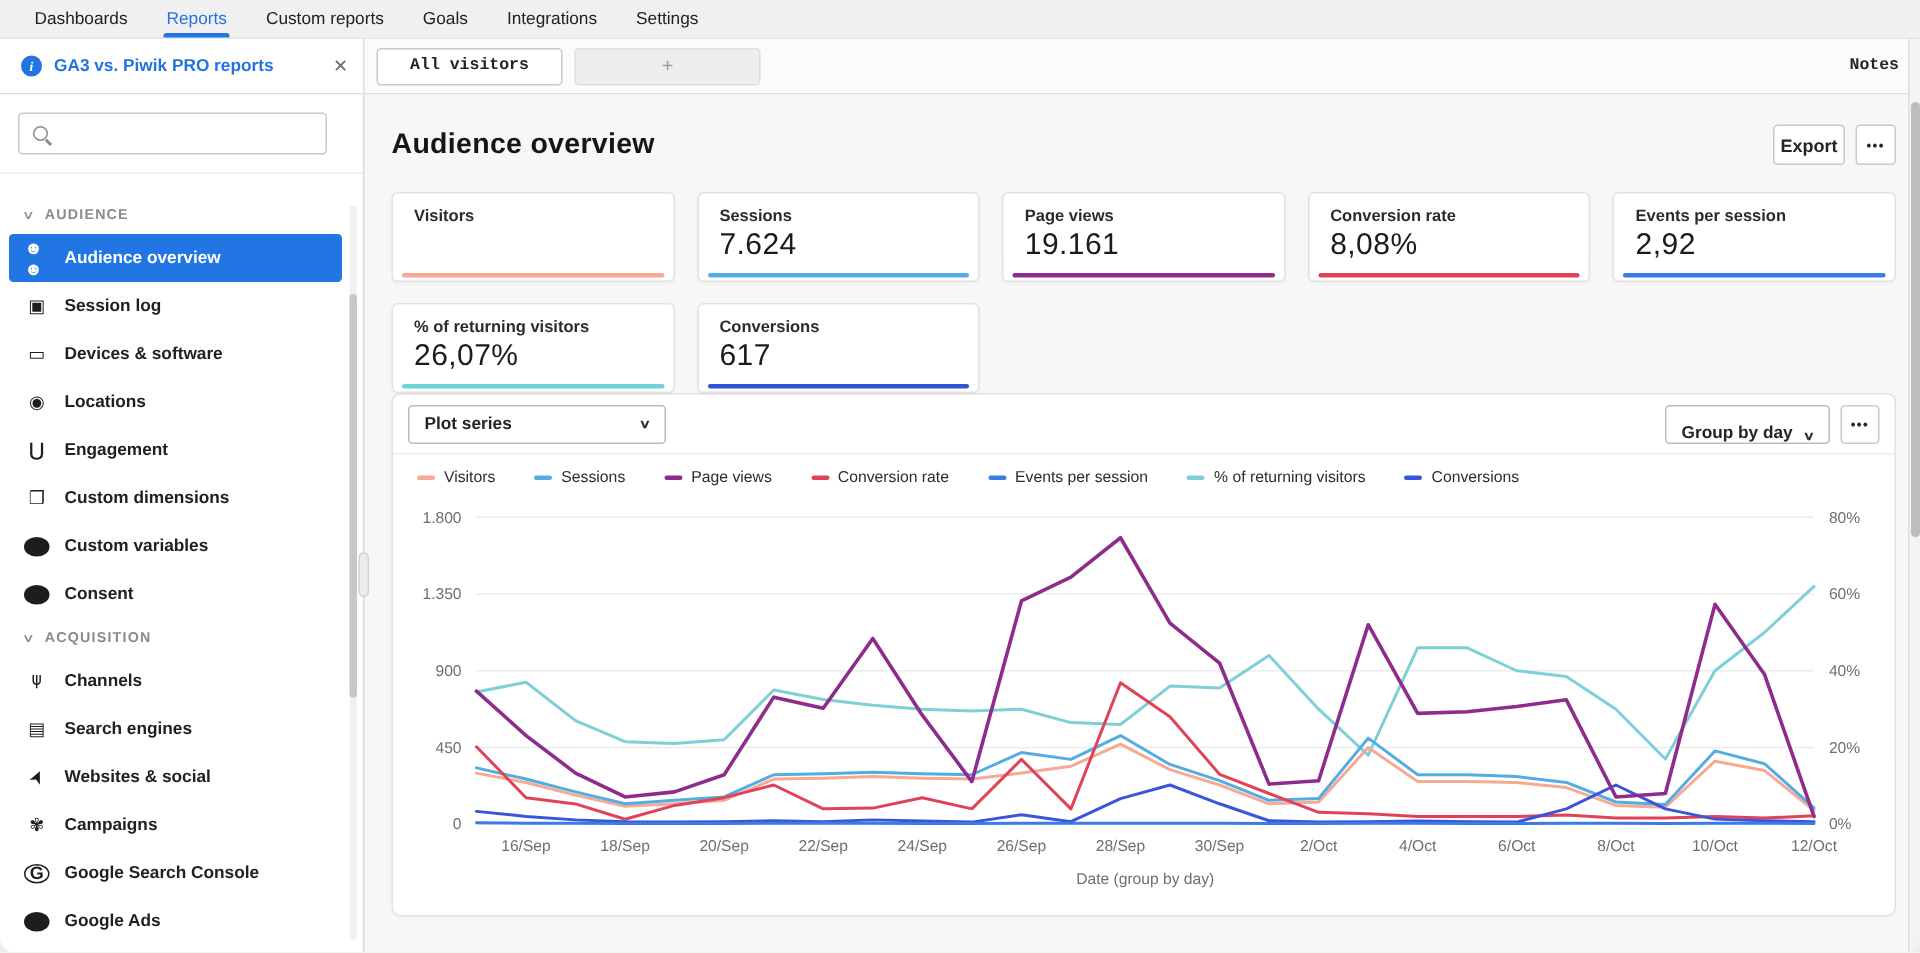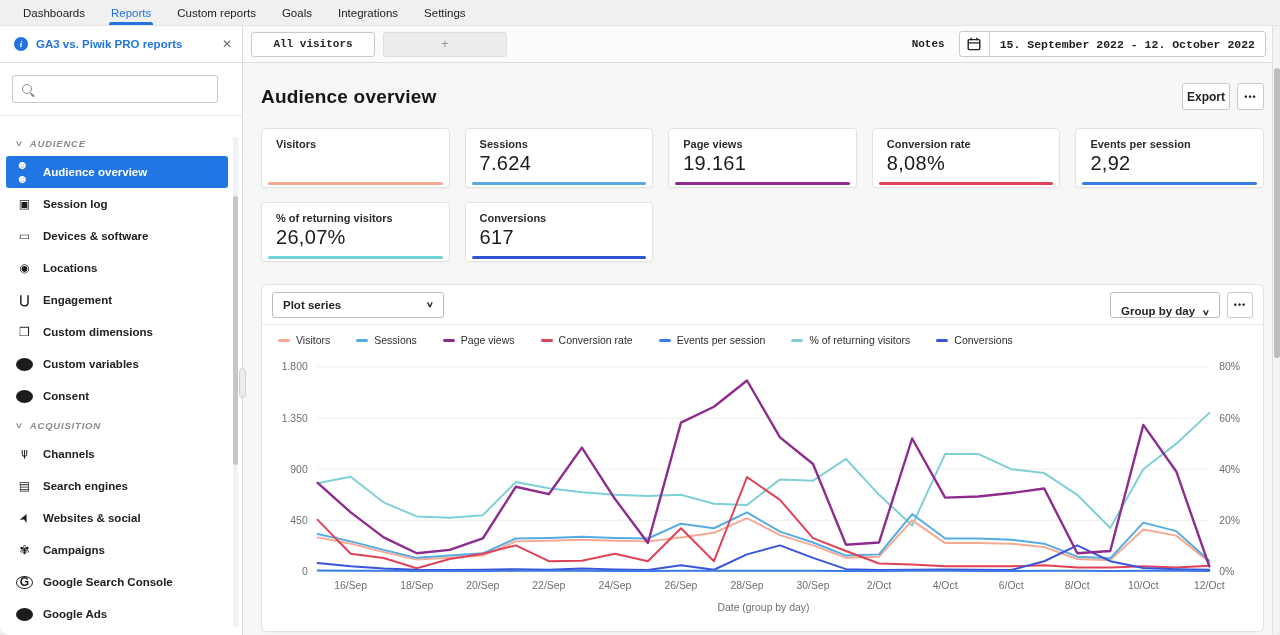--- a/index.html
+++ b/index.html
@@ -38,21 +38,21 @@
   .search-glyph { position:relative; width:10px; height:10px; border:1.5px solid #8a8a8a; border-radius:50%; flex:none; }
   .search-glyph::after { content:""; position:absolute; width:5px; height:1.5px; background:#8a8a8a; transform:rotate(45deg); right:-4px; bottom:-2px; }
   .search-input { border:none; outline:none; flex:1; margin-left:7px; font-size:12px; font-family:"Liberation Sans",sans-serif; background:transparent; }
 
   .side-scroll { position:absolute; right:4px; top:74px; bottom:8px; width:5px; background:#f1f1f1; border-radius:3px; }
   .side-thumb { position:absolute; left:0; top:12%; width:5px; height:55%; background:#c6c6c6; border-radius:3px; }
 
   .nav-list { padding:14px 14px 0 6px; }
   .side-section { display:flex; align-items:center; gap:8px; height:26px; padding-left:10px; color:#8a8a8a; }
   .side-section .sec-chev { font-size:8px; transform:scaleX(1.5); color:#8a8a8a; }
-  .side-section .sec-label { font-size:9.5px; font-weight:bold; letter-spacing:0.8px;font-style:italic; }
+  .side-section .sec-label { font-size:9.5px; font-weight:bold; letter-spacing:0.8px; }
   .side-item { display:flex; align-items:center; height:32px; padding-left:10px; border-radius:3px; color:#212121; cursor:pointer; }
   .side-item .it-icon { width:17px; display:inline-flex; justify-content:center; align-items:center; font-size:12px; color:#1d1d1f; flex:none; }
   .side-item .it-label { margin-left:10px; font-size:11.5px; font-weight:bold; white-space:nowrap; }
   .side-item.active { background:#2176E3; color:#fff; }
   .side-item.active .it-icon { color:#fff; }
   .i-people { letter-spacing:-5.5px; padding-right:5px; font-size:11px; }
   .i-bold { font-weight:bold; font-size:13px; }
   .i-circle { background:#1d1d1f; color:#fff; border-radius:50%; width:13px; height:13px; font-size:8px; display:inline-flex; align-items:center; justify-content:center; }
   .i-ring { border:1.5px solid #1d1d1f; border-radius:50%; width:13px; height:13px; font-size:8px; font-weight:bold; display:inline-flex; align-items:center; justify-content:center; }
   .i-rot180 { transform:rotate(180deg); display:inline-block; }
@@ -67,21 +67,21 @@
   .btn.export { padding:0 4px; }
   .btn.kebab { width:27px; font-size:9px; letter-spacing:1px; }
 
   .cards { display:grid; grid-template-columns:repeat(5,1fr); gap:15px; margin-top:18px; }
   .cards + .cards { margin-top:14px; }
   .card { position:relative; background:#fff; border:1px solid #e2e2e4; border-radius:4px; height:60px; padding:9px 14px; box-shadow:0 1px 2px rgba(0,0,0,0.03); overflow:hidden; }
   .card .c-label { font-size:11px; font-weight:bold; color:#2b2b2e; white-space:nowrap; }
   .card .c-value { font-size:20px; color:#1b1b1d; margin-top:2px; letter-spacing:0.3px; }
   .card .c-accent { position:absolute; left:6px; right:6px; bottom:2px; height:3px; border-radius:2px; }
 
-  .chart-panel { margin-top:22px; background:#fff; border:1px solid #e2e2e4; border-radius:6px; box-shadow:0 1px 2px rgba(0,0,0,0.03); }
+  .chart-panel { background:#fff; border:1px solid #e2e2e4; border-radius:6px; box-shadow:0 1px 2px rgba(0,0,0,0.03); }
   .chart-head { height:40px; display:flex; align-items:center; padding:0 10px; border-bottom:1px solid #ebebed; }
   .select-like { height:26px; border:1px solid #bdbdbd; border-radius:3px; background:#fff; display:inline-flex; align-items:center; font-size:11.5px; font-weight:bold; color:#242424; cursor:pointer; }
   .select-like.plot { width:172px; padding:0 10px; justify-content:space-between; }
   .select-like .chev { font-size:8px; transform:scaleX(1.4); color:#333; margin-left:8px; }
   .chart-head-right { margin-left:auto; display:flex; gap:7px; align-items:center; }
   .select-like.group { padding:0 10px;align-items:flex-end; }
   .btn.kebab.sm { height:26px; width:26px; }
   .legend { display:flex; align-items:center; gap:26px; padding:9px 16px 5px 16px; flex-wrap:nowrap; }
   .legend-item { display:inline-flex; align-items:center; gap:6px; }
   .legend-dash { width:12px; height:3px; border-radius:2px; flex:none; }
@@ -111,31 +111,20 @@
     <div class="panel-head">
       <span class="icircle">i</span>
       <span class="panel-title">GA3 vs. Piwik PRO reports</span>
       <span class="close-x">✕</span>
     </div>
     <div class="toolbar">
       <div class="seg-chip">All visitors</div>
       <div class="seg-chip add">+</div>
       <div class="toolbar-right">
         <span class="notes-label">Notes</span>
-        <div class="date-group">
-          <span class="date-cal">
-            <svg width="14" height="14" viewBox="0 0 14 14">
-                <rect x="1.2" y="2.6" width="11.6" height="10" rx="1" fill="none" stroke="#212121" stroke-width="1.4"></rect>
-                <line x1="1.2" y1="5.8" x2="12.8" y2="5.8" stroke="#212121" stroke-width="1.2"></line>
-                <line x1="4.2" y1="0.8" x2="4.2" y2="3.2" stroke="#212121" stroke-width="1.4"></line>
-                <line x1="9.8" y1="0.8" x2="9.8" y2="3.2" stroke="#212121" stroke-width="1.4"></line>
-              </svg>
-          </span>
-          <span class="date-text">15. September 2022 - 12. October 2022</span>
-        </div>
       </div>
     </div>
   </div>
 
   <div class="split">
     <aside class="sidebar">
       <div class="search-wrap">
         <div class="search-box">
           <span class="search-glyph"></span>
           <input class="search-input" placeholder="" style="">

